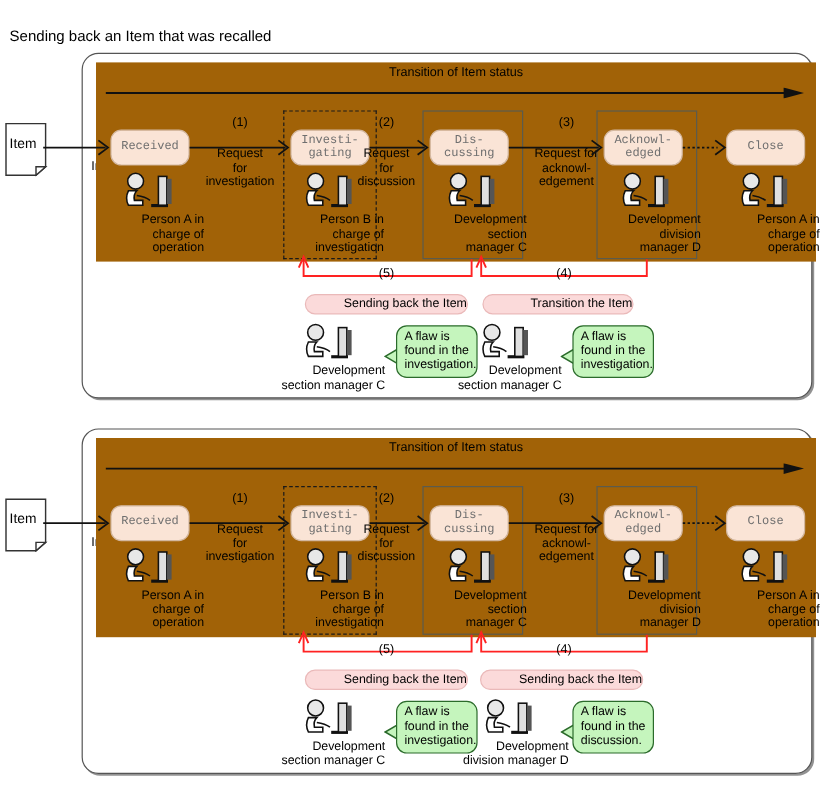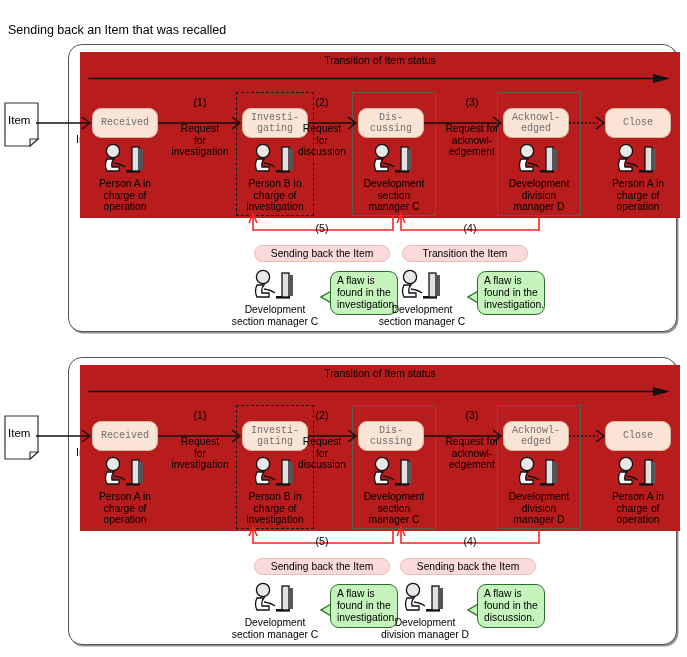--- a/index.html
+++ b/index.html
@@ -41,21 +41,21 @@
     box-shadow: 1.5px 1.5px 0 rgba(110,110,110,0.75);
     background: #fff;
   }
 
   .status-band {
     position: absolute;
     left: 80px;
     top: 35px;
     width: 600px;
     height: 166px;
-    background: #b91c1c;
+    background: #a16207;
     box-sizing: border-box;
   }
 
   .band-label {
     position: absolute;
     left: 0;
     top: 2px;
     width: 600px;
     text-align: center;
     font-size: 10.5px;
@@ -117,21 +117,21 @@
     border: 1.4px solid #5b5b4e;
     box-sizing: border-box;
     background: transparent;
   }
   .resp-box.dashed { border: 1.6px dashed #1a1a1a; }
 
   
   .actor {
     position: absolute;
     width: 90px;
-    text-align: center;
+    text-align: right;
   }
   .actor .pc-icon { margin: 0 auto; display: block; }
   .actor .cap {
     font-size: 10.3px;
     line-height: 1.13;
     margin-top: 1px;
     white-space: pre-line;
   }
 
   
@@ -151,21 +151,21 @@
   }
 
   
   .chip {
     position: absolute;
     background: #fbdada;
     border: 1px solid #eab9b9;
     border-radius: 11px;
     height: 17px;
     line-height: 16px;
-    text-align: center;
+    text-align: right;
     font-size: 10.3px;
     box-sizing: border-box;
   }
 
   
   .callout {
     position: absolute;
     background: #c5f5bd;
     border: 1.3px solid #2b6b2b;
     border-radius: 9px;

